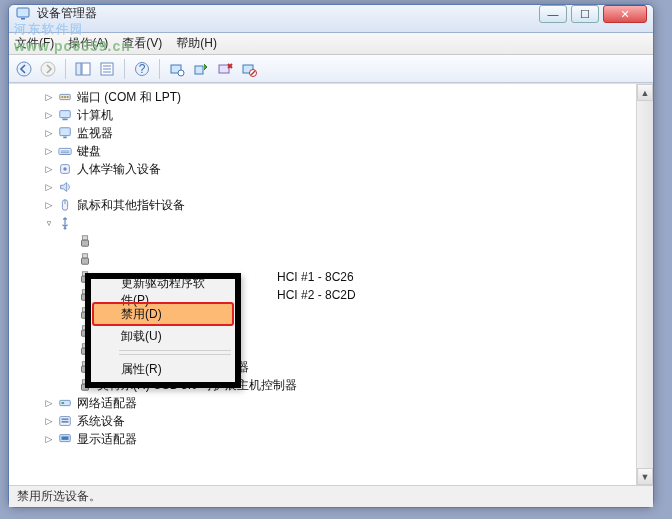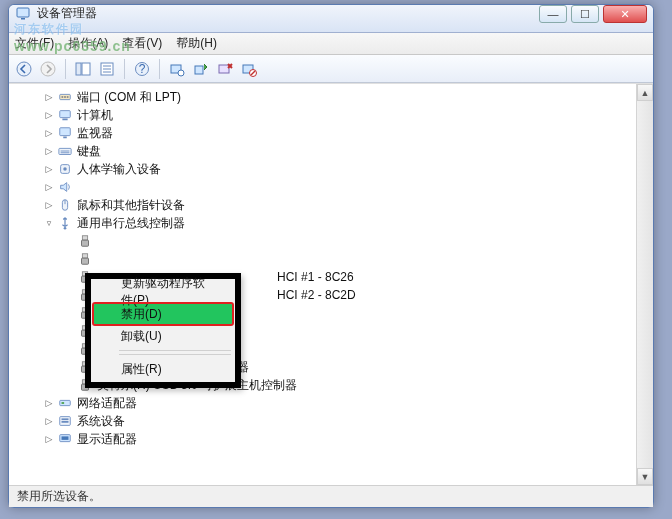--- a/index.html
+++ b/index.html
@@ -24,21 +24,21 @@
 .vsb .track { flex: 1; }
 .statusbar { height: 22px; background: #f0f0f0; border-top: 1px solid #d0d0d0; display: flex; align-items: center; padding: 0 8px; color: #333; }
 .node { display: flex; align-items: center; height: 18px; padding-left: 0; white-space: nowrap; }
 .indent { display: inline-block; }
 .exp { width: 12px; height: 12px; display: inline-flex; align-items: center; justify-content: center; color: #666; font-size: 9px; margin-right: 2px; cursor: default; }
 .nic { width: 16px; height: 16px; margin-right: 4px; display: inline-flex; align-items: center; justify-content: center; }
 .nic svg { width: 14px; height: 14px; }
 .nlabel { color: #111; }
 .context { position: absolute; background: #f2f2f2; border: 6px solid #000000; box-shadow: 2px 3px 6px rgba(0,0,0,0.25); padding: 2px; width: 156px; z-index: 10; }
 .citem { height: 22px; display: flex; align-items: center; padding: 0 20px 0 28px; color: #111; cursor: default; }
-.citem.hov { background: #22c55e; border: 1px solid #84acdd; border-radius: 2px; padding: 0 19px 0 27px; }
+.citem.hov { background: #fdba74; border: 1px solid #84acdd; border-radius: 2px; padding: 0 19px 0 27px; }
 .citem.hl { outline: 2px solid #e02020; outline-offset: -1px; }
 .csep { height: 1px; background: #d0d0d0; margin: 3px 2px 3px 26px; }
 .watermark { position: absolute; top: 8px; left: 14px; font-size: 28px; font-weight: 700; color: rgba(80,160,230,0.45); letter-spacing: 2px; font-family: "Microsoft YaHei", sans-serif; pointer-events: none; z-index: 50; text-shadow: 0 0 2px rgba(255,255,255,0.6); }
 .watermark .url { display: block; font-size: 14px; color: rgba(60,150,60,0.55); letter-spacing: 1px; margin-top: -2px; }
 </style>
 </head>
 <body>
 
 <div class="watermark">
   <span>河东软件园</span>
@@ -216,21 +216,20 @@
         </div>
         <div class="node">
           <span class="indent" style="width: 32px;"></span>
           <span class="exp">▿</span>
           <span class="nic">
             <svg viewBox="0 0 16 16">
               <path d="M8 2 L8 12 M8 12 L5 10 M8 12 L11 10 M8 2 L6 4 M8 2 L10 4" stroke="#6a8cc0" stroke-width="1.4" fill="none"></path>
               <circle cx="8" cy="14" r="1.5" fill="#6a8cc0"></circle>
             </svg>
           </span>
-          <span class="nlabel">通用串行总线控制器</span>
         </div>
         <div class="node">
           <span class="indent" style="width: 52px;"></span>
           <span class="exp"></span>
           <span class="nic">
             <svg viewBox="0 0 16 16">
               <rect x="5" y="2" width="6" height="5" fill="#d8d8d8" stroke="#888"></rect>
               <rect x="4" y="7" width="8" height="7" rx="1" fill="#b8b8b8" stroke="#666"></rect>
             </svg>
           </span>

